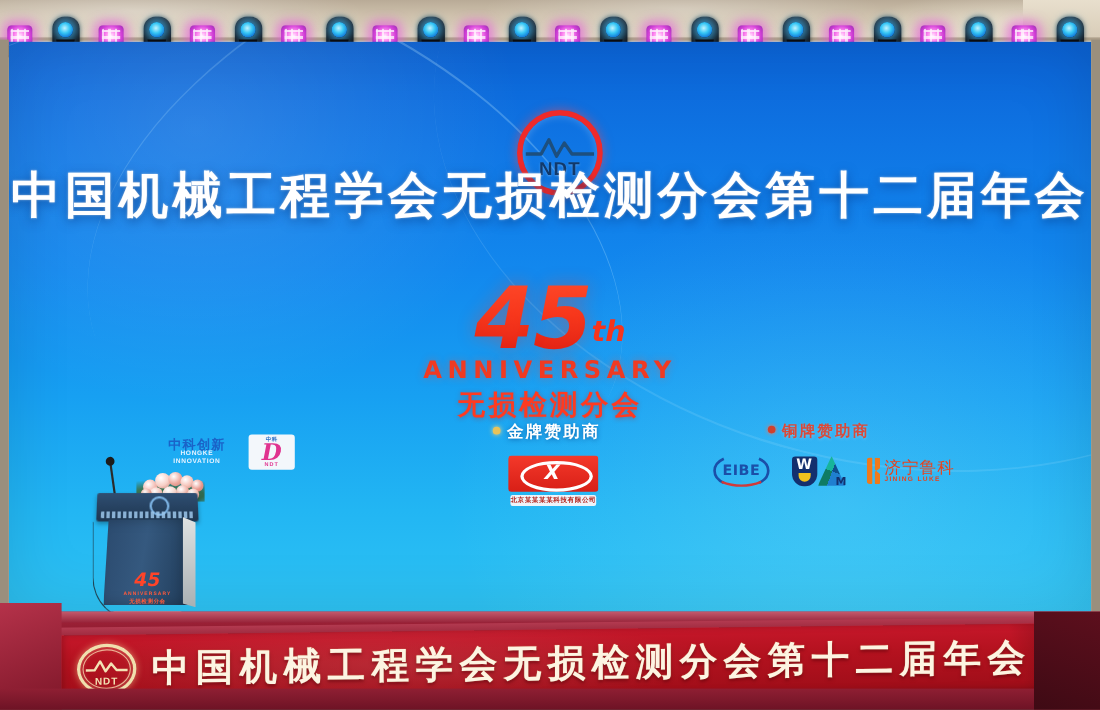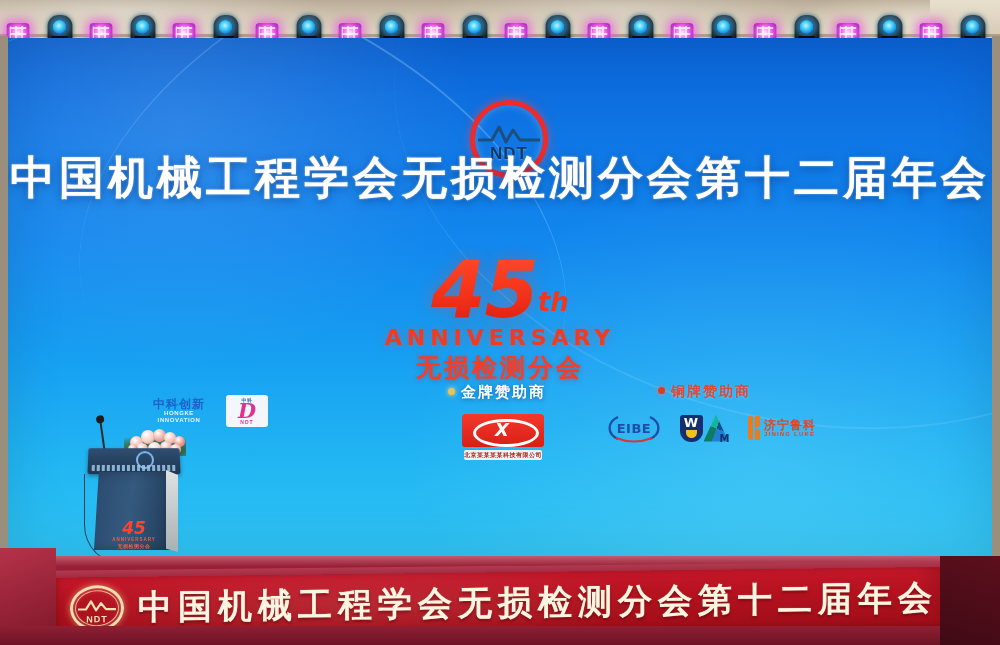--- a/index.html
+++ b/index.html
@@ -273,21 +273,21 @@
     clip-path:polygon(50% 0,100% 100%,0 100%);
   }
   .lg-wm .mlabel{
     position:absolute;right:-1px;bottom:-2px;font-size:10px;font-weight:800;color:#13306e;
     font-family:"DejaVu Sans",sans-serif;
   }
   .lg-luke{display:flex;align-items:center;gap:4px;}
   .lg-luke .bars{display:flex;gap:2px;}
   .lg-luke .bars i{display:block;width:5px;height:24px;background:#ef7a1b;border-radius:1px;}
   .lg-luke .bars i:nth-child(2){clip-path:polygon(0 0,100% 0,100% 40%,0 55%,0 100%,100% 100%,100% 62%,0 45%);}
-  .lg-luke .cn{font-size:12px;font-weight:700;color:#e8431d;letter-spacing:1px;
+  .lg-luke .cn{font-size:15px;font-weight:400;color:#e8431d;letter-spacing:1px;
     font-family:"DejaVu Sans",sans-serif;line-height:1;}
   .lg-luke .en{font-size:6px;font-weight:700;color:#e8431d;letter-spacing:1.2px;
     font-family:"Liberation Sans",sans-serif;}
 
   
   .podium{position:absolute;left:80px;top:420px;width:105px;height:150px;}
   .pod-top{
     position:absolute;left:8px;top:28px;width:92px;height:26px;
     background:linear-gradient(180deg,#2f4e72,#1e3650);
     border-radius:2px;transform:perspective(120px) rotateX(6deg);
@@ -639,21 +639,21 @@
         <div class="logos" style="justify-content:center;margin-left:12px;">
           <div class="logo lg-gold">
             <div class="rblock"></div>
             <div class="oval"></div>
             <div class="xm">X</div>
             <div class="cnbar">北京某某某某科技有限公司</div>
           </div>
         </div>
       </div>
 
-      <div class="tier tier-bronze" style="left:650px;">
+      <div class="tier tier-bronze" style="left:690px;">
         <div class="tier-label"><span class="dot"></span><span>铜牌赞助商</span></div>
         <div class="logos" style="margin-left:-50px;gap:18px;">
 
           <div class="logo lg-eibe">
             <svg class="arcs" viewBox="0 0 52 30">
               <path d="M10 4 A18 13 0 0 0 10 26" fill="none" stroke="#1b4fa8" stroke-width="2.4"></path>
               <path d="M42 4 A18 13 0 0 1 42 26" fill="none" stroke="#1b4fa8" stroke-width="2.4"></path>
               <path d="M8 25 Q26 32 44 25" fill="none" stroke="#d03a3a" stroke-width="2.2"></path>
             </svg>
             <div class="txt">EIBE</div>

